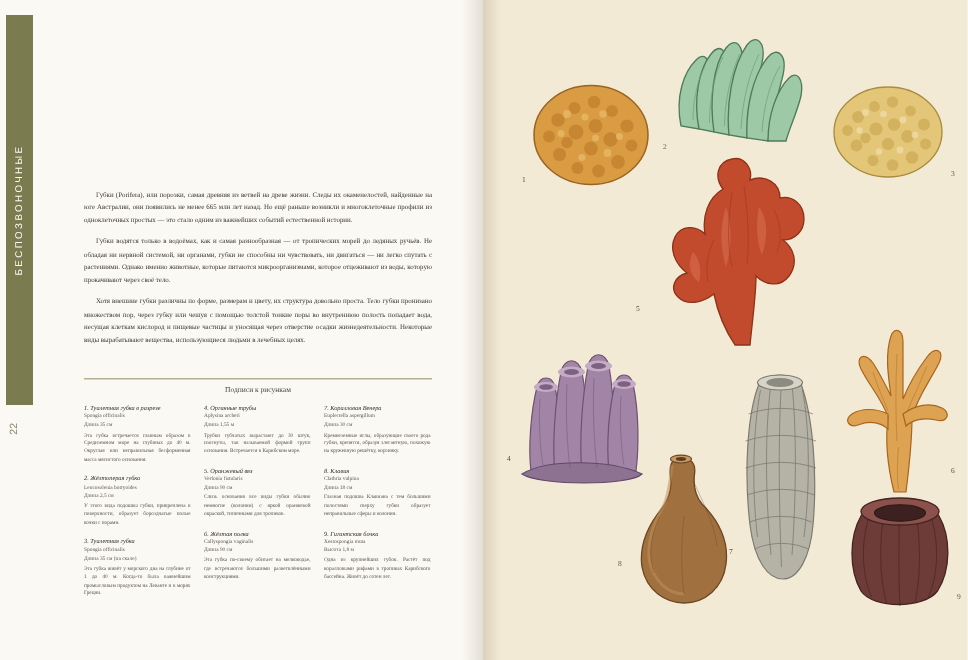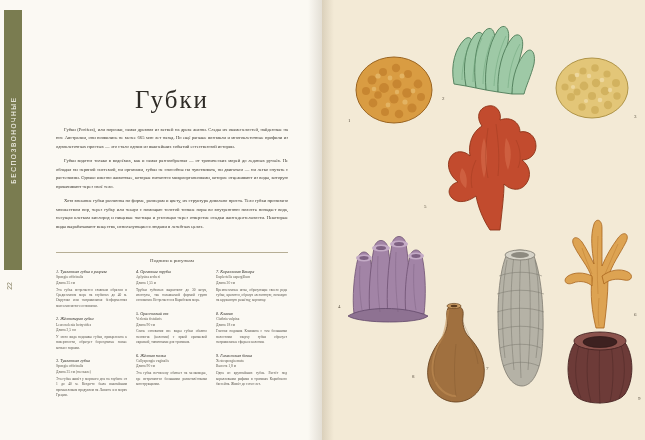--- a/index.html
+++ b/index.html
@@ -122,21 +122,20 @@
 <div class="page">
 
   <div class="left-page">
 
     <div class="side-tab">
       <span class="side-text">БЕСПОЗВОНОЧНЫЕ</span>
     </div>
     <div class="folio">22</div>
 
     <div class="content">
-      <h1 class="title">Губки</h1>
 
       <div class="body-copy">
         <p>Губки (Porifera), или пороэки, самая древняя из ветвей на древе жизни. Следы их окаменелостей, найденные на юге Австралии, они появились не менее 665 млн лет назад. Но ещё раньше возникли и многоклеточные профили из одноклеточных простых — это стало одним из важнейших событий естественной истории.</p>
         <p>Губки водятся только в водоёмах, как и самая разнообразная — от тропических морей до ледяных ручьёв. Не обладая ни нервной системой, ни органами, губки не способны ни чувствовать, ни двигаться — ни легко спутать с растениями. Однако именно животные, которые питаются микроорганизмами, которое отцеживают из воды, которую прокачивают через своё тело.</p>
         <p>Хотя внешние губки различны по форме, размерам и цвету, их структура довольно проста. Тело губки пронизано множеством пор, через губку или чешуя с помощью толстой тонкие поры во внутреннюю полость попадает вода, несущая клеткам кислород и пищевые частицы и уносящая через отверстие осадки жизнедеятельности. Некоторые виды вырабатывают вещества, использующиеся людьми в лечебных целях.</p>
       </div>
 
       <div class="caption-block">
         <div class="cap-rule"></div>
         <div class="cap-heading">Подписи к рисункам</div>

